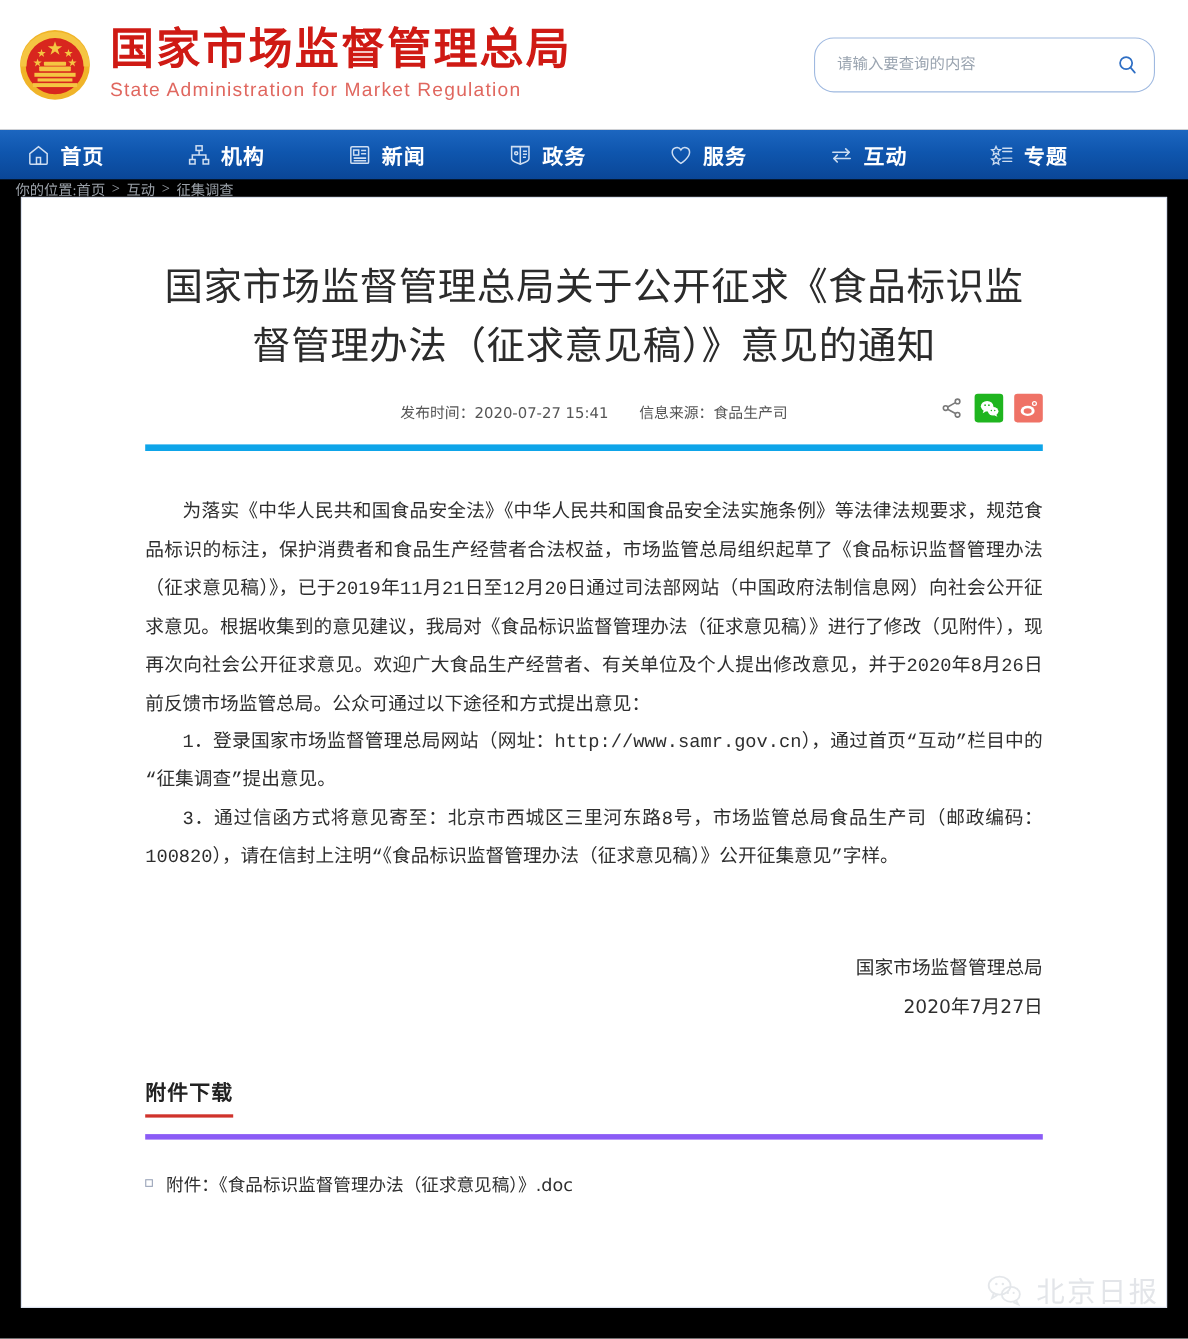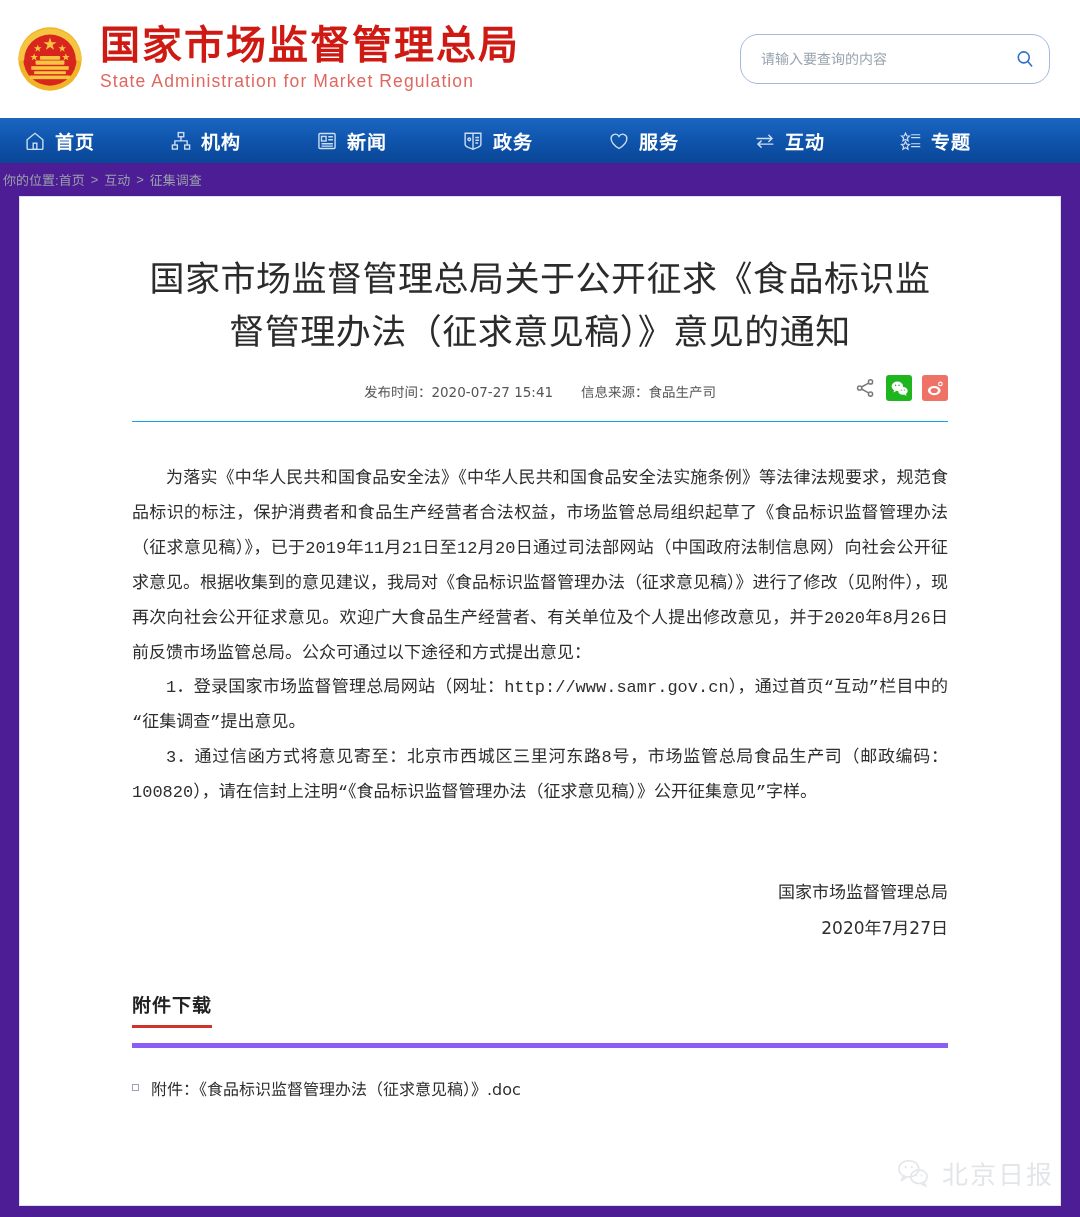--- a/index.html
+++ b/index.html
@@ -6,21 +6,21 @@
   * { box-sizing: border-box; }
   html, body {
     margin: 0; padding: 0;
     background: #f0f0f0;
     font-family: "Liberation Sans", "DejaVu Sans", sans-serif;
   }
   .page {
     width: 1080px;
     min-height: 1217px;
     position: relative;
-    background: #4c1d95;
+    background: #000000;
     overflow: hidden;
   }
 
   
   .header {
     height: 118px;
     background: #ffffff;
     display: flex;
     align-items: center;
     padding: 0 30px 0 14px;
@@ -98,27 +98,27 @@
     font-size: 19px;
     font-weight: bold;
     letter-spacing: 1px;
     color: #ffffff;
     white-space: nowrap;
   }
   .nav-icon { width: 22px; height: 22px; flex: none; opacity: .92; }
 
   
   .breadcrumb {
-    height: 33px;
-    display: flex;
-    align-items: center;
-    padding-left: 3px;
+    height: 16px;
+    display: flex;
+    align-items: center;
+    padding-left: 14px;
     font-size: 13px;
     color: #9aa0a8;
-    font-family: Liberation Sans, sans-serif;
+    font-family: Liberation Serif, serif;
   }
   .breadcrumb a { color: #9aa0a8; text-decoration: none; cursor: pointer; }
   .bc-sep { margin: 0 6px; }
 
   
   .card {
     margin: 0 19px;
     background: #ffffff;
     border: 1px solid #dbe2ef;
     min-height: 1010px;
@@ -137,21 +137,21 @@
   }
   .meta-row {
     display: flex;
     align-items: center;
     justify-content: center;
     position: relative;
     font-size: 13.5px;
     color: #555;
     font-family: "DejaVu Sans", "Liberation Sans", sans-serif;
     padding-bottom: 20px;
-    border-bottom: 1px solid #0ea5e9;
+    border-bottom: 6px solid #0ea5e9;
   }
   .meta-item { margin: 0 14px; white-space: nowrap; }
   .share-group {
     position: absolute;
     right: 0;
     top: -6px;
     display: flex;
     align-items: center;
     gap: 10px;
   }

